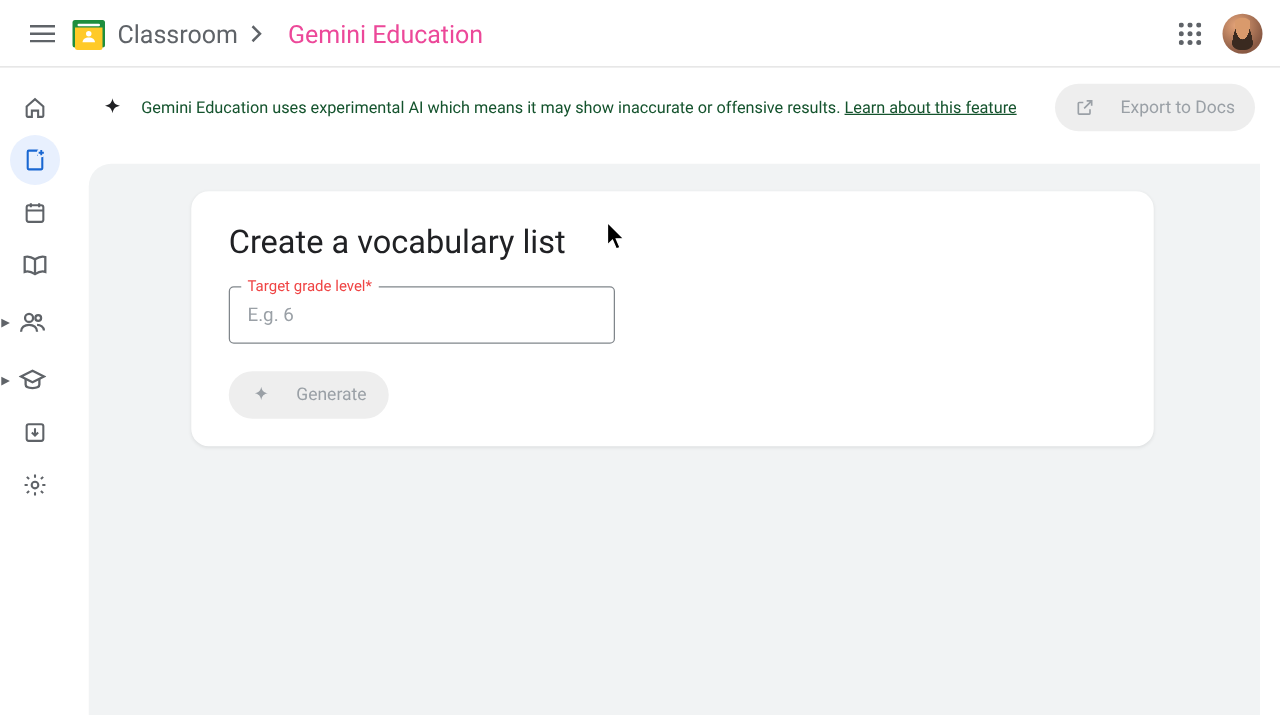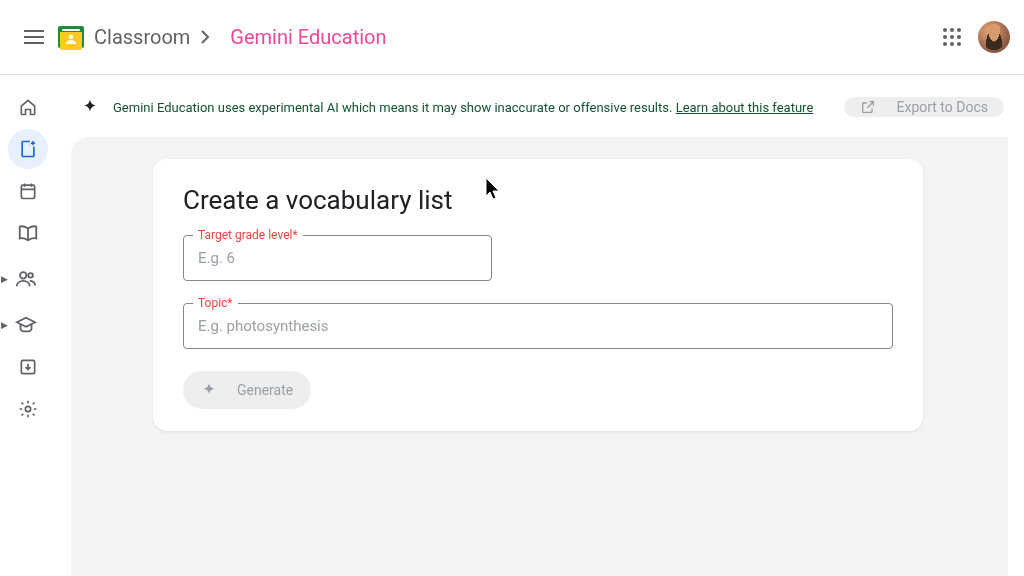--- a/index.html
+++ b/index.html
@@ -1,17 +1,17 @@
 <!DOCTYPE html>
 <html><head>
 <meta charset="utf-8">
 <style>
   * { box-sizing: border-box; margin: 0; padding: 0; font-family: "Google Sans", Roboto, Arial, sans-serif; }
   body { width: 1024px; height: 576px; background: #fff; overflow: hidden; color: #3c4043; }
-  .topbar { height: 75px; display: flex; align-items: center; padding: 0 14px; border-bottom: 1px solid #e0e0e0; }
+  .topbar { height: 54px; display: flex; align-items: center; padding: 0 14px; border-bottom: 1px solid #e0e0e0; }
   .menu-btn { width: 40px; height: 40px; border-radius: 50%; display: flex; align-items: center; justify-content: center; cursor: pointer; }
   .logo-sq { width: 26px; height: 22px; background: #1e8e3e; border-radius: 2px; display: flex; align-items: center; justify-content: center; margin-left: 4px; position: relative; }
   .logo-sq::before { content: ""; width: 18px; height: 2px; background: #fff; position: absolute; top: 3px; border-radius: 1px; }
   .logo-sq::after { content: ""; width: 22px; height: 18px; background: #ffca28; position: absolute; top: 6px; border-radius: 0 0 2px 2px; }
   .logo-person { position: absolute; z-index: 2; top: 8px; }
   .crumb { display: flex; align-items: center; font-size: 20px; color: #5f6368; margin-left: 10px; cursor: pointer; }
   .crumb-sep { margin: 0 10px; color: #5f6368; }
   .current-crumb { color: #ec4899; }
   .spacer { flex: 1; }
   .apps-grid { width: 40px; height: 40px; display: flex; align-items: center; justify-content: center; cursor: pointer; border-radius: 50%; }
@@ -21,22 +21,22 @@
   .sidebar { width: 55px; padding-top: 12px; display: flex; flex-direction: column; align-items: center; gap: 2px; }
   .side-btn { width: 40px; height: 40px; border-radius: 20px; display: flex; align-items: center; justify-content: center; cursor: pointer; color: #5f6368; }
   .side-btn.active { background: #e8f0fe; color: #1967d2; }
   .side-exp { display: flex; align-items: center; margin-top: 4px; }
   .side-exp-caret { font-size: 9px; color: #5f6368; margin-right: -2px; margin-left: -8px; }
   .main-wrap { flex: 1; display: flex; flex-direction: column; }
   .notice-row { display: flex; align-items: center; padding: 10px 0 0 26px; height: 54px; }
   .spark-ic { display: inline-flex; align-items: center; justify-content: center; margin-right: 14px; }
   .notice-text { font-size: 13px; color: #14532d; }
   .notice-link { text-decoration: underline; cursor: pointer; }
-  .export-btn { margin-left: auto; margin-right: 20px; height: 20px; padding: 0 16px; background: #eeeeee; color: #9aa0a6; border-radius: 19px; display: flex; align-items: center; font-size: 14px; cursor: default; gap: 20px; }
-  .content-area { flex: 1; background: #f1f3f4; border-top-left-radius: 18px; margin: 8px 16px 0 16px; padding: 22px 0; }
+  .export-btn { margin-left: auto; margin-right: 20px; height: 38px; padding: 0 16px; background: #eeeeee; color: #9aa0a6; border-radius: 19px; display: flex; align-items: center; font-size: 14px; cursor: default; gap: 20px; }
+  .content-area { flex: 1; background: #f1f3f4; border-top-left-radius: 18px; margin: 23px 16px 0 16px; padding: 22px 0; }
   .card { width: 770px; margin-left: 82px; background: #fff; border-radius: 14px; padding: 26px 30px 22px 30px; box-shadow: 0 1px 3px rgba(0,0,0,0.08); }
   .card-title { font-size: 26px; font-weight: 400; color: #202124; margin-bottom: 20px; }
   .field { position: relative; margin-bottom: 22px; }
   .field-label { position: absolute; top: -7px; left: 10px; background: #fff; padding: 0 5px; font-size: 12px; color: #ef4444; }
   .field input { height: 46px; border: 1px solid #80868b; border-radius: 4px; padding: 0 14px; font-size: 15px; color: #202124; outline: none; width: 100%; }
   .field input::placeholder { color: #9aa0a6; }
   .field.half input { width: 309px; }
   .gen-btn { height: 38px; padding: 0 18px; background: #eeeeee; color: #9aa0a6; border-radius: 19px; display: inline-flex; align-items: center; font-size: 14px; gap: 20px; cursor: default; border: none; }
   svg { display: block; }
   .cursor-img { position: absolute; left: 485px; top: 177px; pointer-events: none; }
@@ -164,24 +164,20 @@
 
     <div class="content-area">
       <div class="card">
         <div class="card-title">Create a vocabulary list</div>
 
         <div class="field half">
           <span class="field-label">Target grade level*</span>
           <input type="text" placeholder="E.g. 6" style="">
         </div>
 
-        <div class="field">
-          <span class="field-label">Topic*</span>
-          <input type="text" placeholder="E.g. photosynthesis" style="">
-        </div>
 
         <button class="gen-btn">
           <svg width="16" height="16" viewBox="0 0 24 24">
               <path d="M12 2c1 5 3 7 8 8-5 1-7 3-8 8-1-5-3-7-8-8 5-1 7-3 8-8z" fill="#9aa0a6"></path>
             </svg>
           <span>Generate</span>
         </button>
       </div>
     </div>
   </div>

